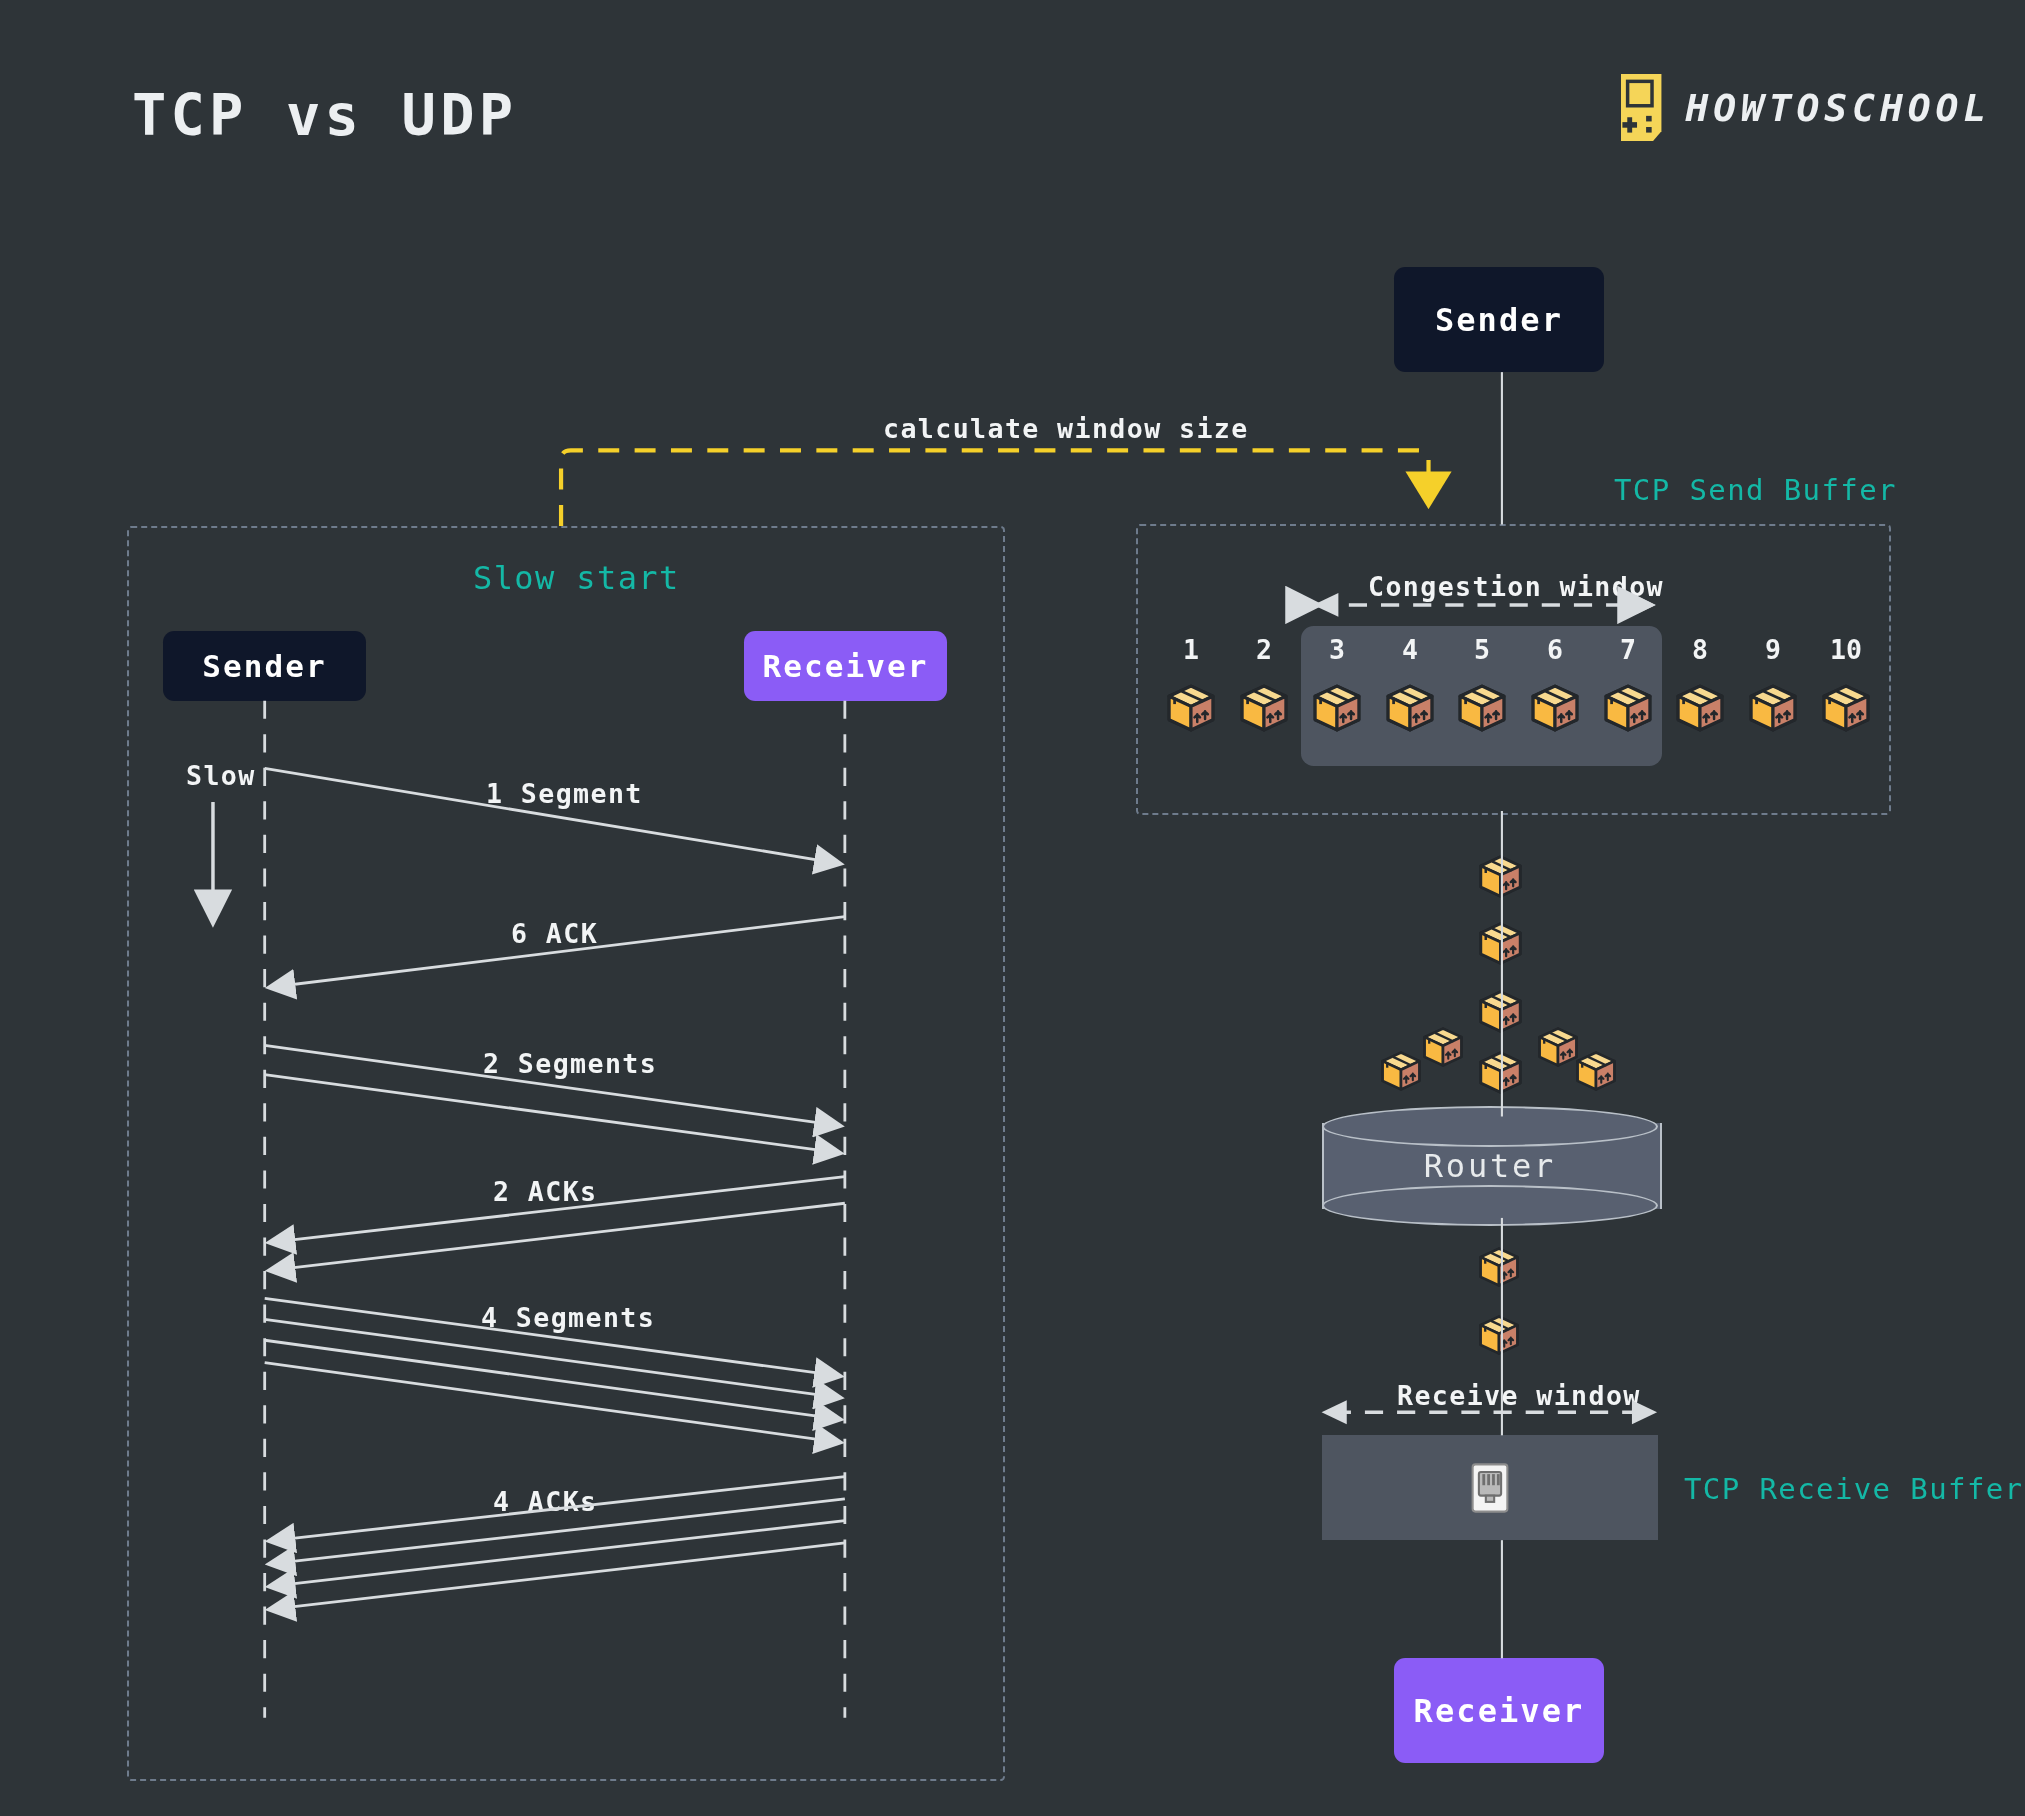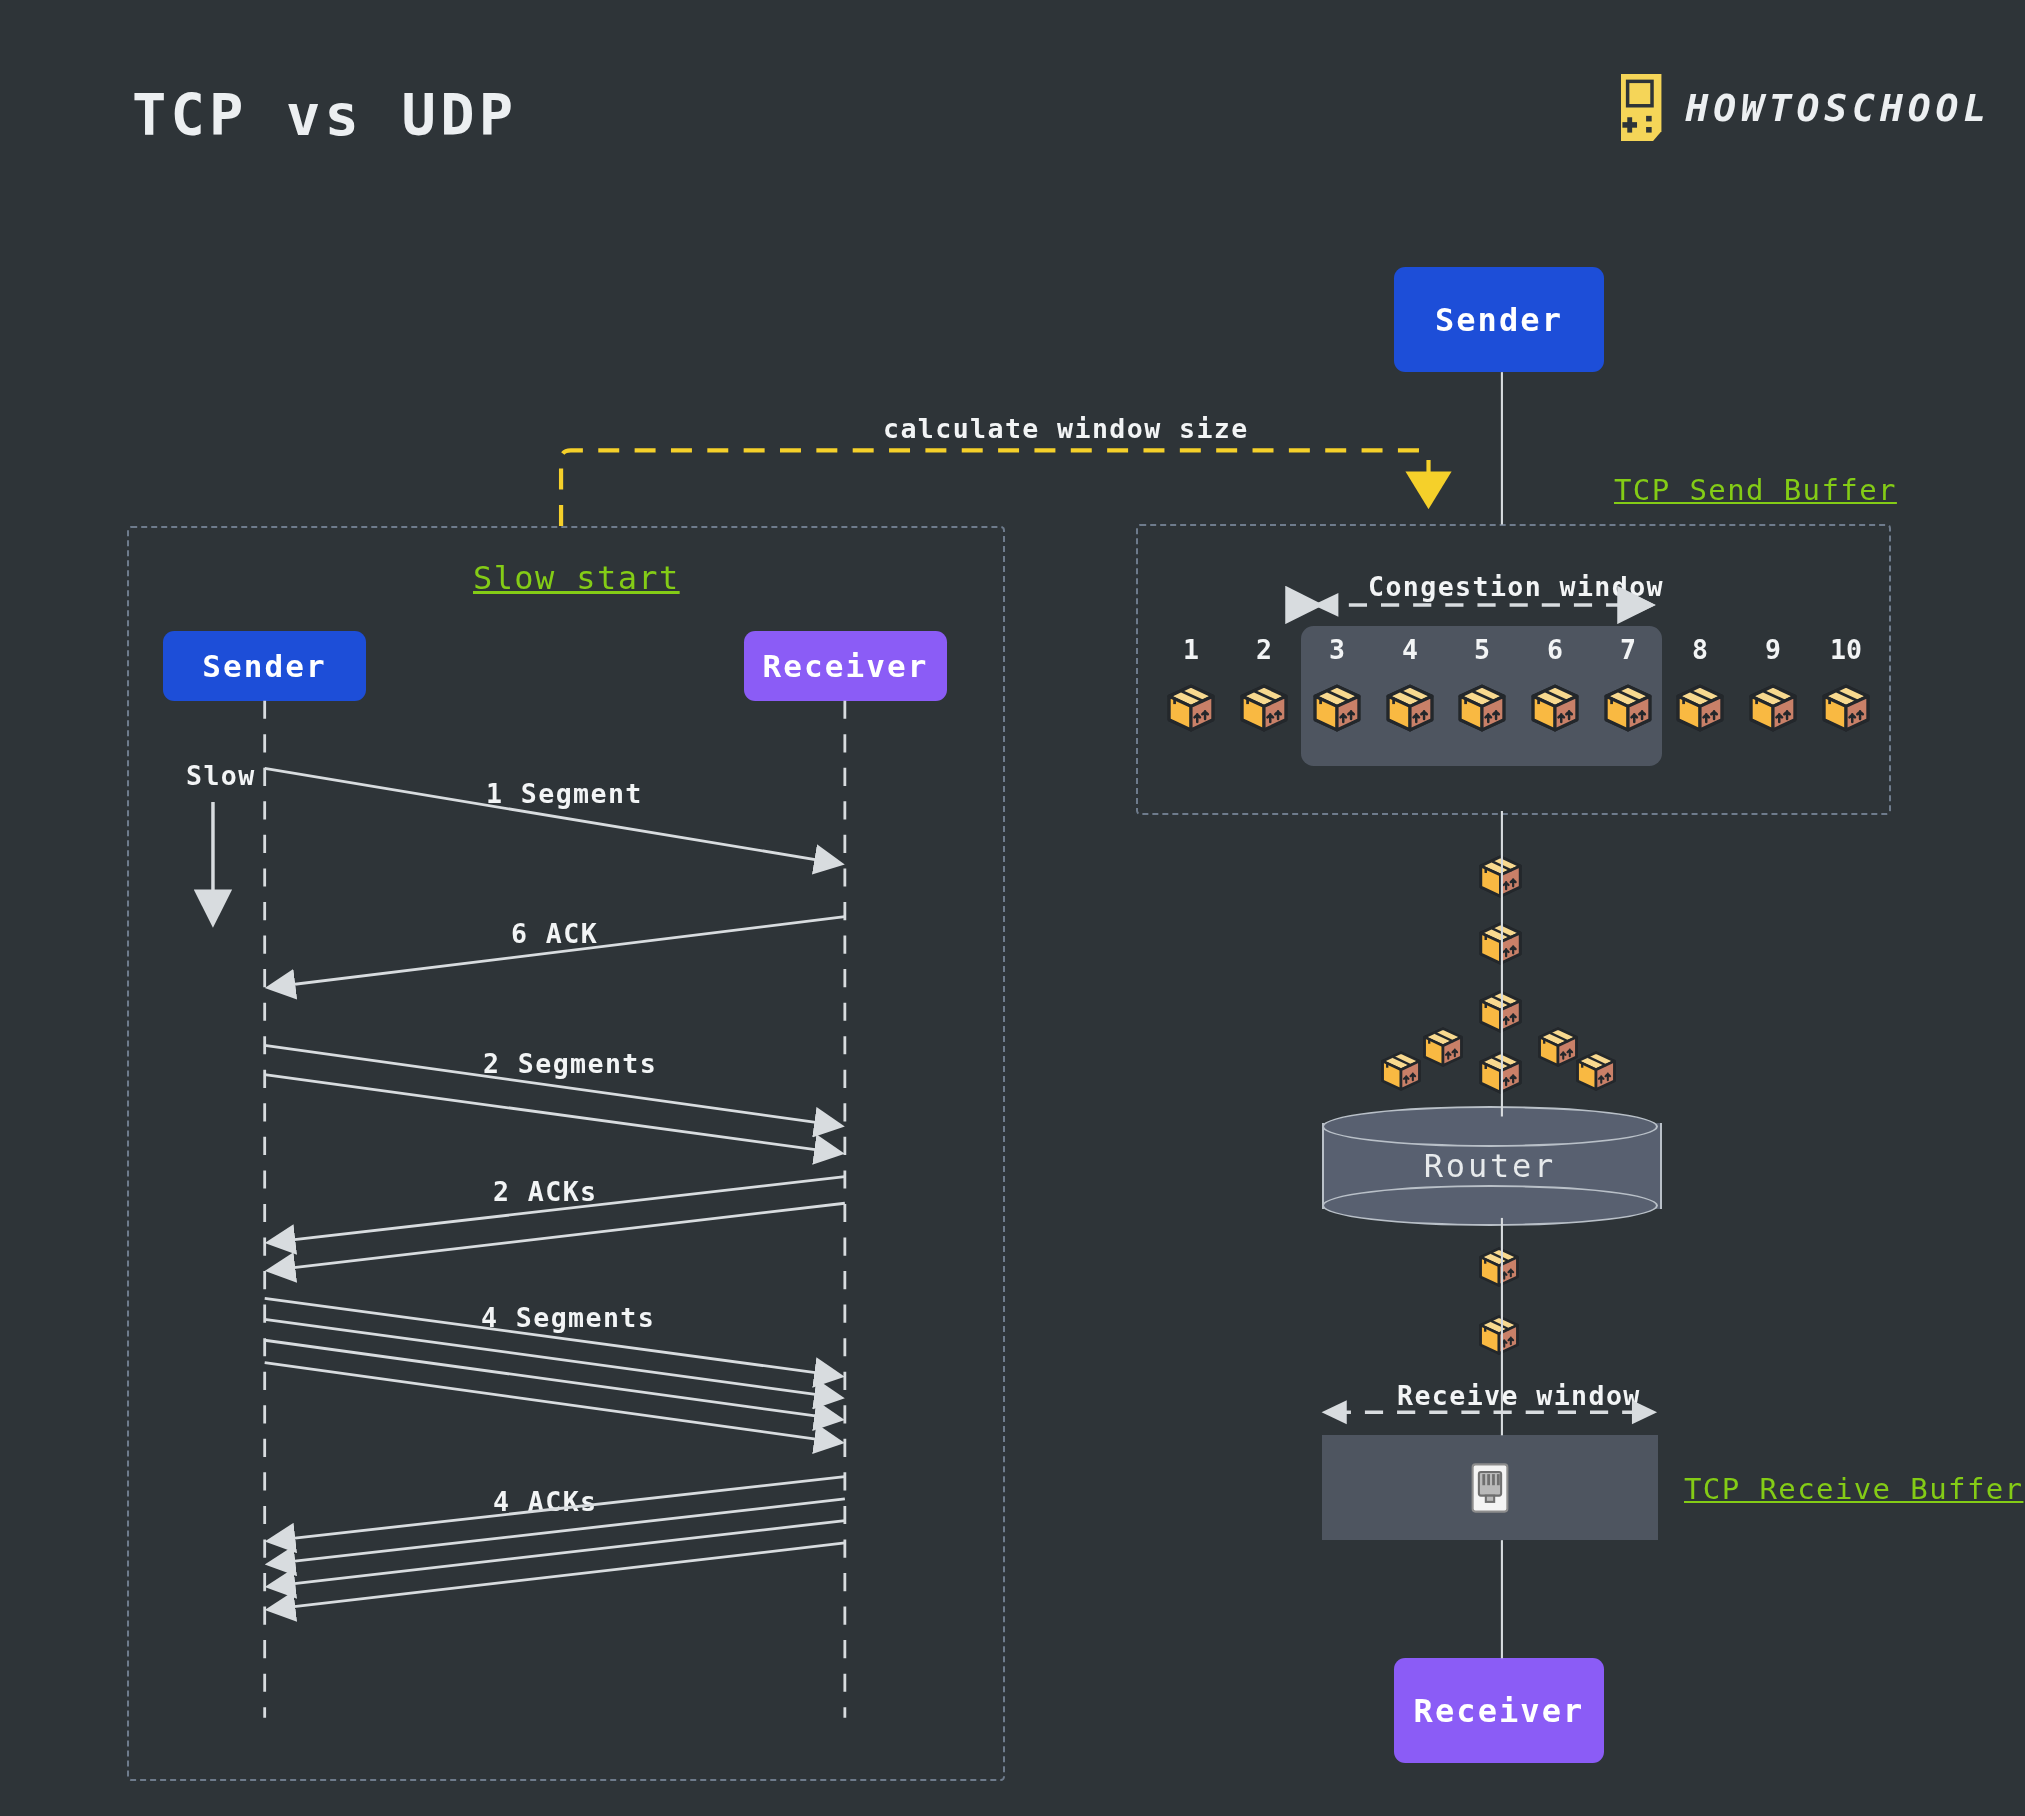--- a/index.html
+++ b/index.html
@@ -28,32 +28,31 @@
   }
   .gameboy{width:46px;height:67px;position:relative;}
 
   
   .node{
     position:absolute;border-radius:11.2px;
     display:flex;align-items:center;justify-content:center;
     color:#ffffff;font-weight:bold;letter-spacing:2.1px;
     font-size:31px;
   }
-  .node.sender{background:#1d4ed8;}
+  .node.sender{background:#0f172a;}
   .node.receiver{background:#8b5cf6;}
 
   .dashbox{
     position:absolute;
     border:2.8px dashed #6e7b8c;
     border-radius:4.2px;
   }
   .plainlabel{
-    position:absolute;color:#84cc16;font-size:29px;letter-spacing:1.4px;
+    position:absolute;color:#14b8a6;font-size:29px;letter-spacing:1.4px;
     white-space:nowrap;
-    text-decoration:underline;
   }
   .boldlabel{
     position:absolute;color:#f2f4f5;font-size:26.6px;font-weight:bold;
     letter-spacing:1.4px;white-space:nowrap;
   }
 
   
   .pkt{position:absolute;width:50px;height:50px;}
   .pkt.small{width:42px;height:42px;}
   .pktnum{

